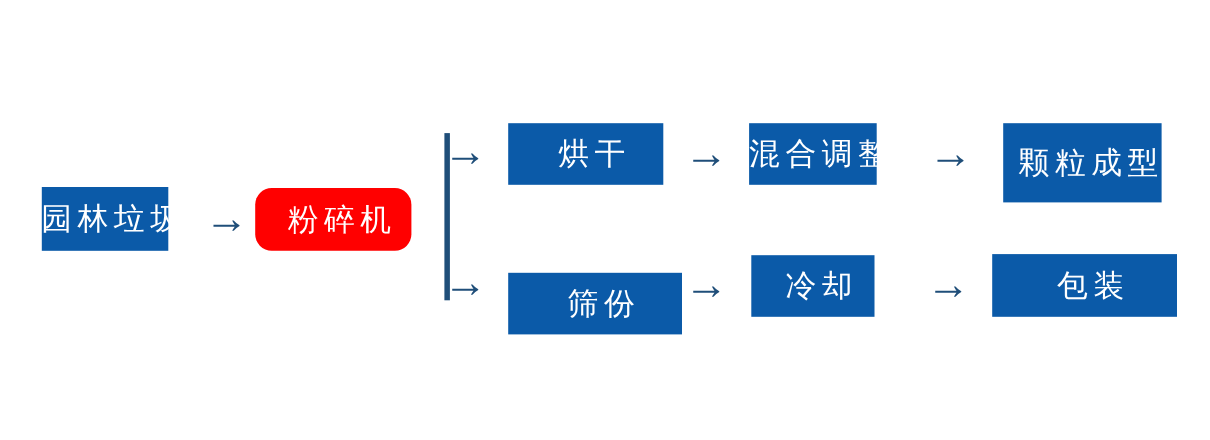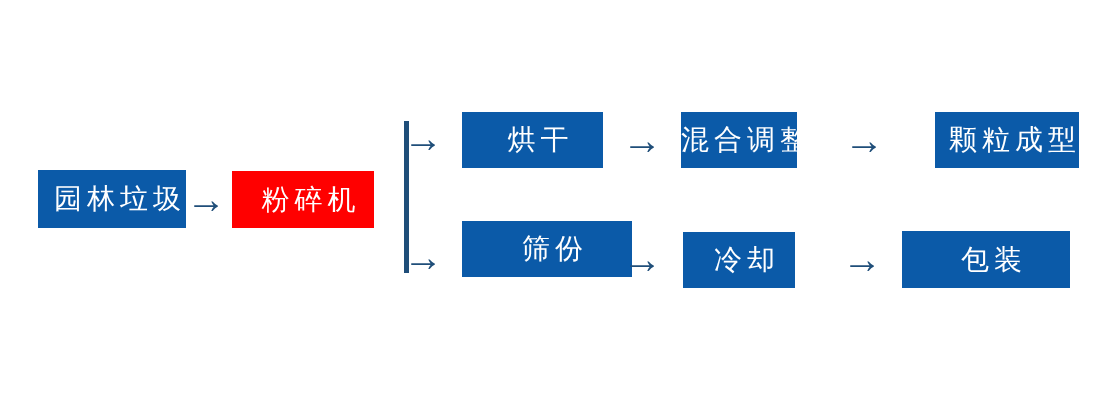--- a/index.html
+++ b/index.html
@@ -20,33 +20,33 @@
     align-items:center;
     justify-content:center;
     color:var(--label-text,#ffffff);
     font-size:28px;
     letter-spacing:5px;
     padding-left:16px; 
     box-sizing:border-box;
     white-space:nowrap;
   }
   .node.blue{ background:var(--box-blue,#0b5aa8); }
-  .node.red{ background:var(--box-red,#ff0000); }
+  .node.red{ background:var(--box-red,#ff0000);border-radius:15px; }
 
   
-  .n-source   { left:38px;  top:170px; width:148px; height:58px; }
+  .n-source   { left:38px;  top:170px; width:115px; height:58px; }
   .n-crusher  { left:232px; top:171px; width:142px; height:57px; }
 
   
   .n-drying   { left:462px; top:112px; width:141px; height:56px; }
   .n-mix      { left:681px; top:112px; width:116px; height:56px; }
-  .n-pellet   { left:935px; top:112px; width:144px; height:56px; }
+  .n-pellet   { left:912px; top:112px; width:144px; height:72px; }
 
   
-  .n-sieve    { left:462px; top:221px; width:170px; height:56px; }
+  .n-sieve    { left:462px; top:248px; width:158px; height:56px; }
   .n-cool     { left:683px; top:232px; width:112px; height:56px; }
   .n-pack     { left:902px; top:231px; width:168px; height:57px; }
 
   .arrow{
     position:absolute;
     transform:translate(-50%,-50%);
     color:var(--connector-navy,#1f4e79);
     font-size:40px;
     font-weight:bold;
     line-height:1;

